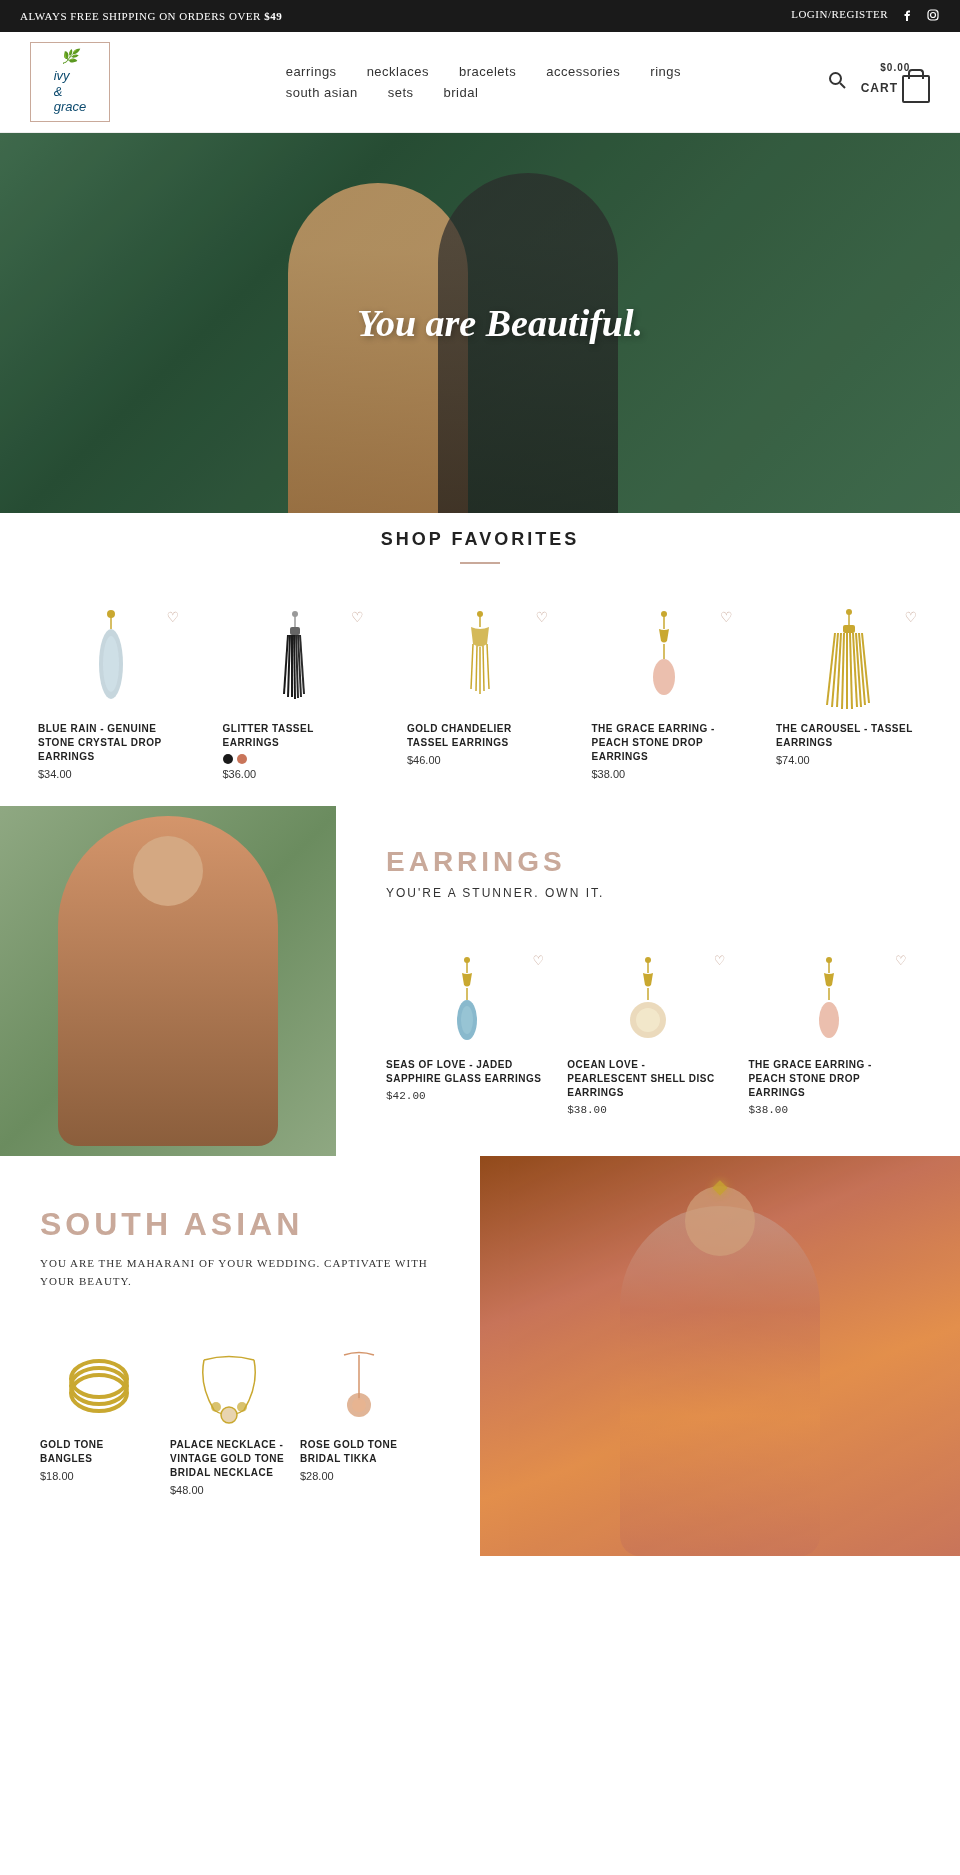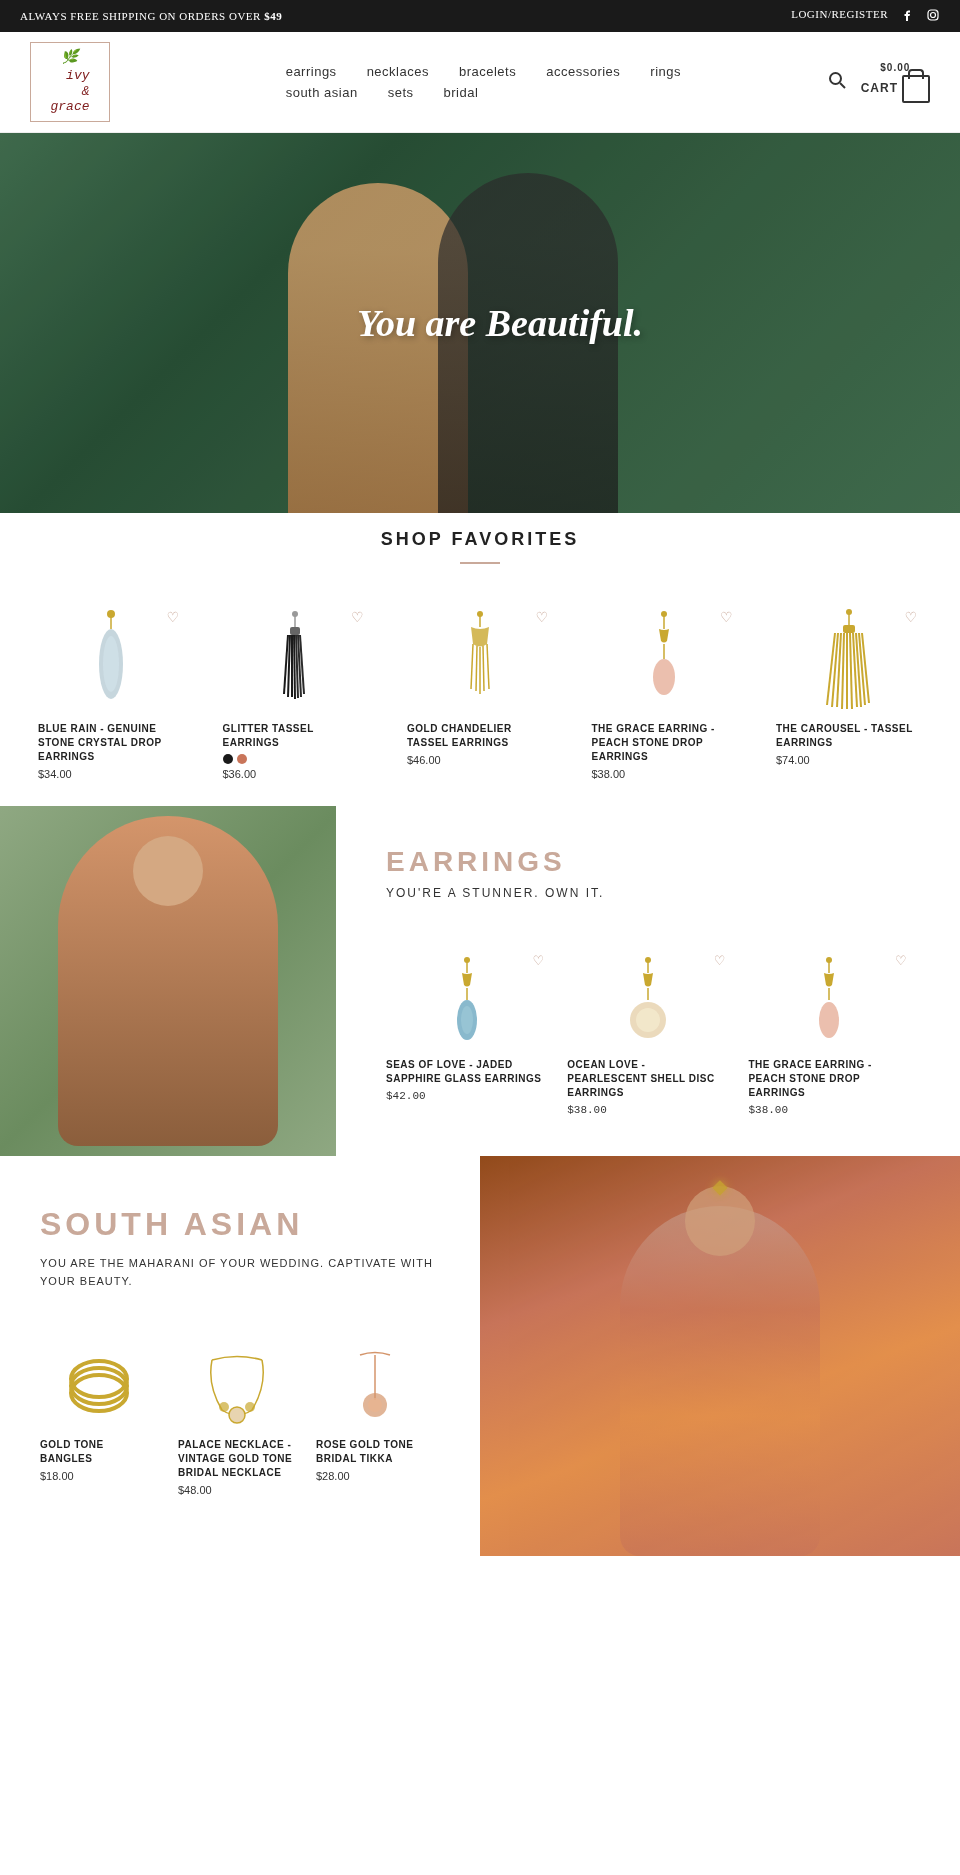--- a/index.html
+++ b/index.html
@@ -307,28 +307,28 @@
       color: #c9a99a;
       font-family: Arial, sans-serif;
       font-weight: bold;
       text-transform: uppercase;
       margin-bottom: 12px;
     }
     .sa-tagline {
       font-size: 11px;
       letter-spacing: 1px;
       color: #333;
-      font-family: Liberation Sans, sans-serif;
+      font-family: Liberation Serif, serif;
       text-transform: uppercase;
       margin-bottom: 30px;
       line-height: 1.6;
     }
     .sa-products {
       display: flex;
-      gap: 20px;
+      gap: 12px;
       flex-wrap: wrap;
       margin-top: 20px;
     }
     .sa-product-card {
       width: calc(33% - 14px);
       text-align: left;
       cursor: pointer;
     }
     .sa-product-img {
       width: 100%;
@@ -387,21 +387,21 @@
           <circle cx="7" cy="7" r="2.5"></circle>
           <circle cx="10.2" cy="3.8" r="0.5" fill="white" stroke="none"></circle>
         </svg>
     </a>
   </div>
 </div>
 
 <div class="header">
   <div class="logo-box">
     <div class="logo-leaf">🌿</div>
-    <div style="font-size:13px; color:#7f1d1d; font-family:Liberation Mono, monospace; font-style:italic; line-height:1.2; text-align:right;">
+    <div style="font-size:13px; color:#0c4a6e; font-family:Liberation Sans, sans-serif; font-style:italic; line-height:1.2; text-align:left;">
       <span>ivy</span><br>
       <span>&amp;</span><br>
       <span>grace</span>
     </div>
   </div>
 
   <nav class="nav-links">
     <div class="nav-row">
       <a href="#">earrings</a>
       <a href="#">necklaces</a>

